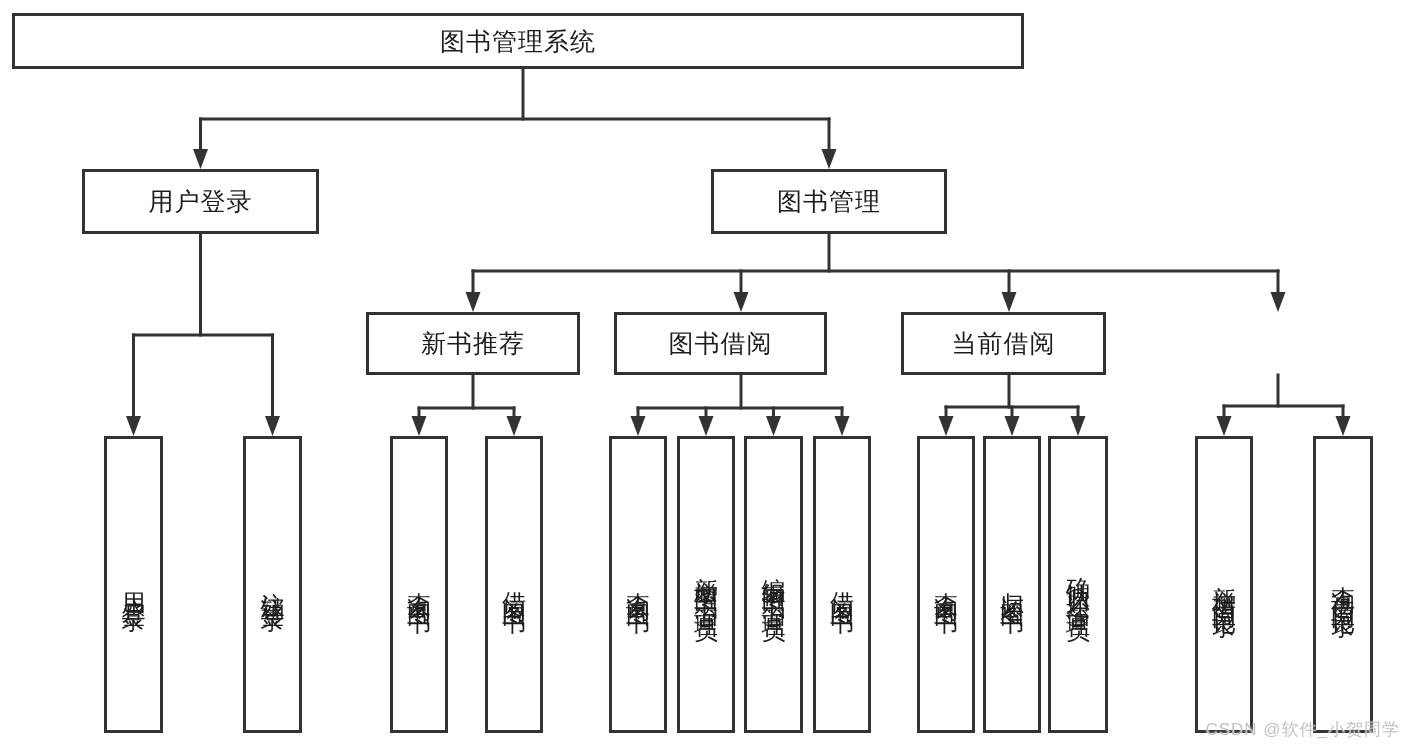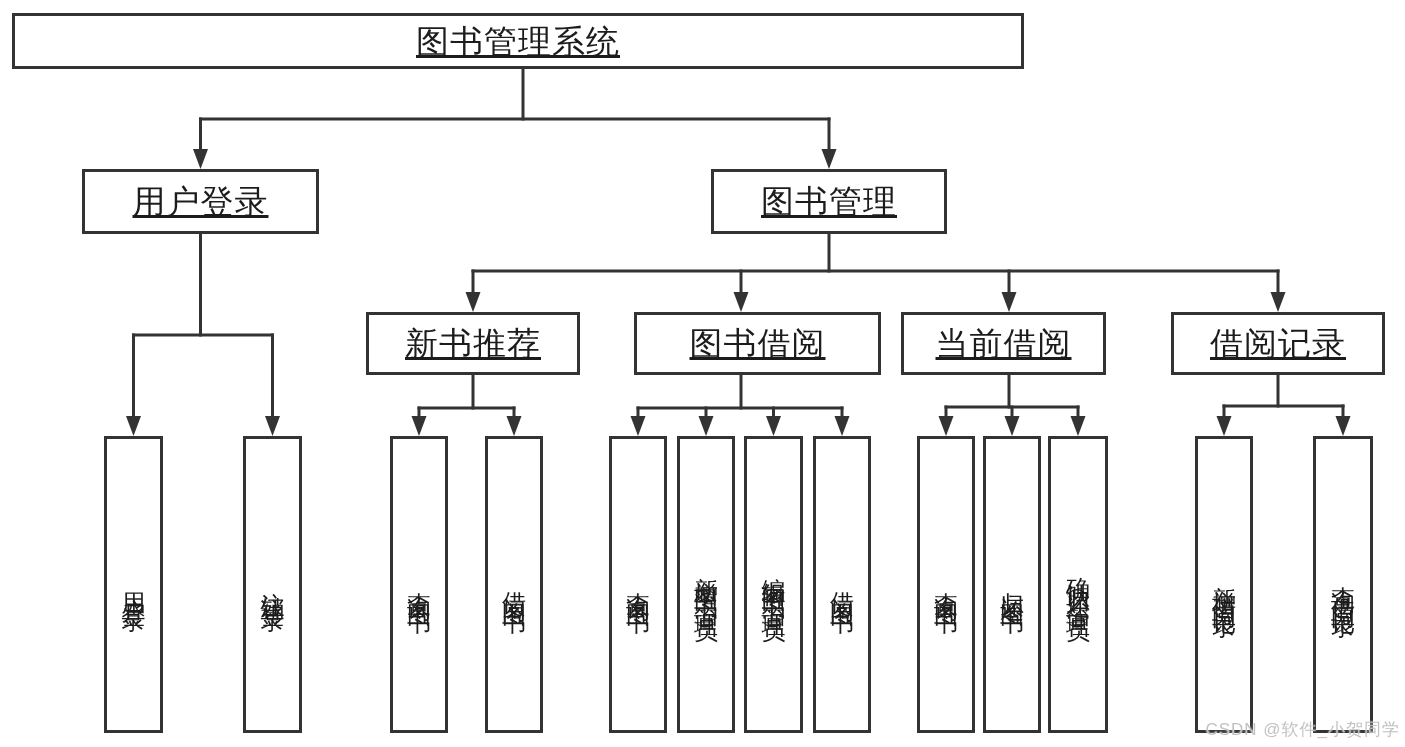--- a/index.html
+++ b/index.html
@@ -25,25 +25,24 @@
     box-sizing: border-box;
     border: 3px solid #333333;
     background: #ffffff;
     display: flex;
     align-items: center;
     justify-content: center;
     color: #1c1c1c;
     z-index: 2;
   }
   .hlabel {
-    font-size: 33px;
+    font-size: 25px;
     letter-spacing: 1px;
     white-space: nowrap;
     line-height: 1;
-    text-decoration: underline;
   }
   .leaf .vlabel {
     writing-mode: vertical-rl;
     text-orientation: mixed;
     font-size: 24px;
     letter-spacing: 6px;
     line-height: 1;
     white-space: nowrap;
   }
   .watermark {
@@ -125,28 +124,25 @@
   <div class="node" style="left:82px; top:169px; width:237px; height:65px">
     <span class="hlabel">用户登录</span>
   </div>
   <div class="node" style="left:366px; top:312px; width:214px; height:63px">
     <span class="hlabel">新书推荐</span>
   </div>
 
   <div class="node" style="left:711px; top:169px; width:236px; height:65px">
     <span class="hlabel">图书管理</span>
   </div>
-  <div class="node" style="left:634px; top:312px; width:247px; height:63px">
+  <div class="node" style="left:614px; top:312px; width:213px; height:63px">
     <span class="hlabel">图书借阅</span>
   </div>
   <div class="node" style="left:901px; top:312px; width:205px; height:63px">
     <span class="hlabel">当前借阅</span>
-  </div>
-  <div class="node" style="left:1171px; top:312px; width:214px; height:63px">
-    <span class="hlabel">借阅记录</span>
   </div>
 
   <div class="node leaf" style="left:104px; top:436px; width:59px; height:297px">
     <span class="vlabel">用户登录</span>
   </div>
   <div class="node leaf" style="left:243px; top:436px; width:59px; height:297px">
     <span class="vlabel">注销登录</span>
   </div>
 
   <div class="node leaf" style="left:390px; top:436px; width:58px; height:297px">

